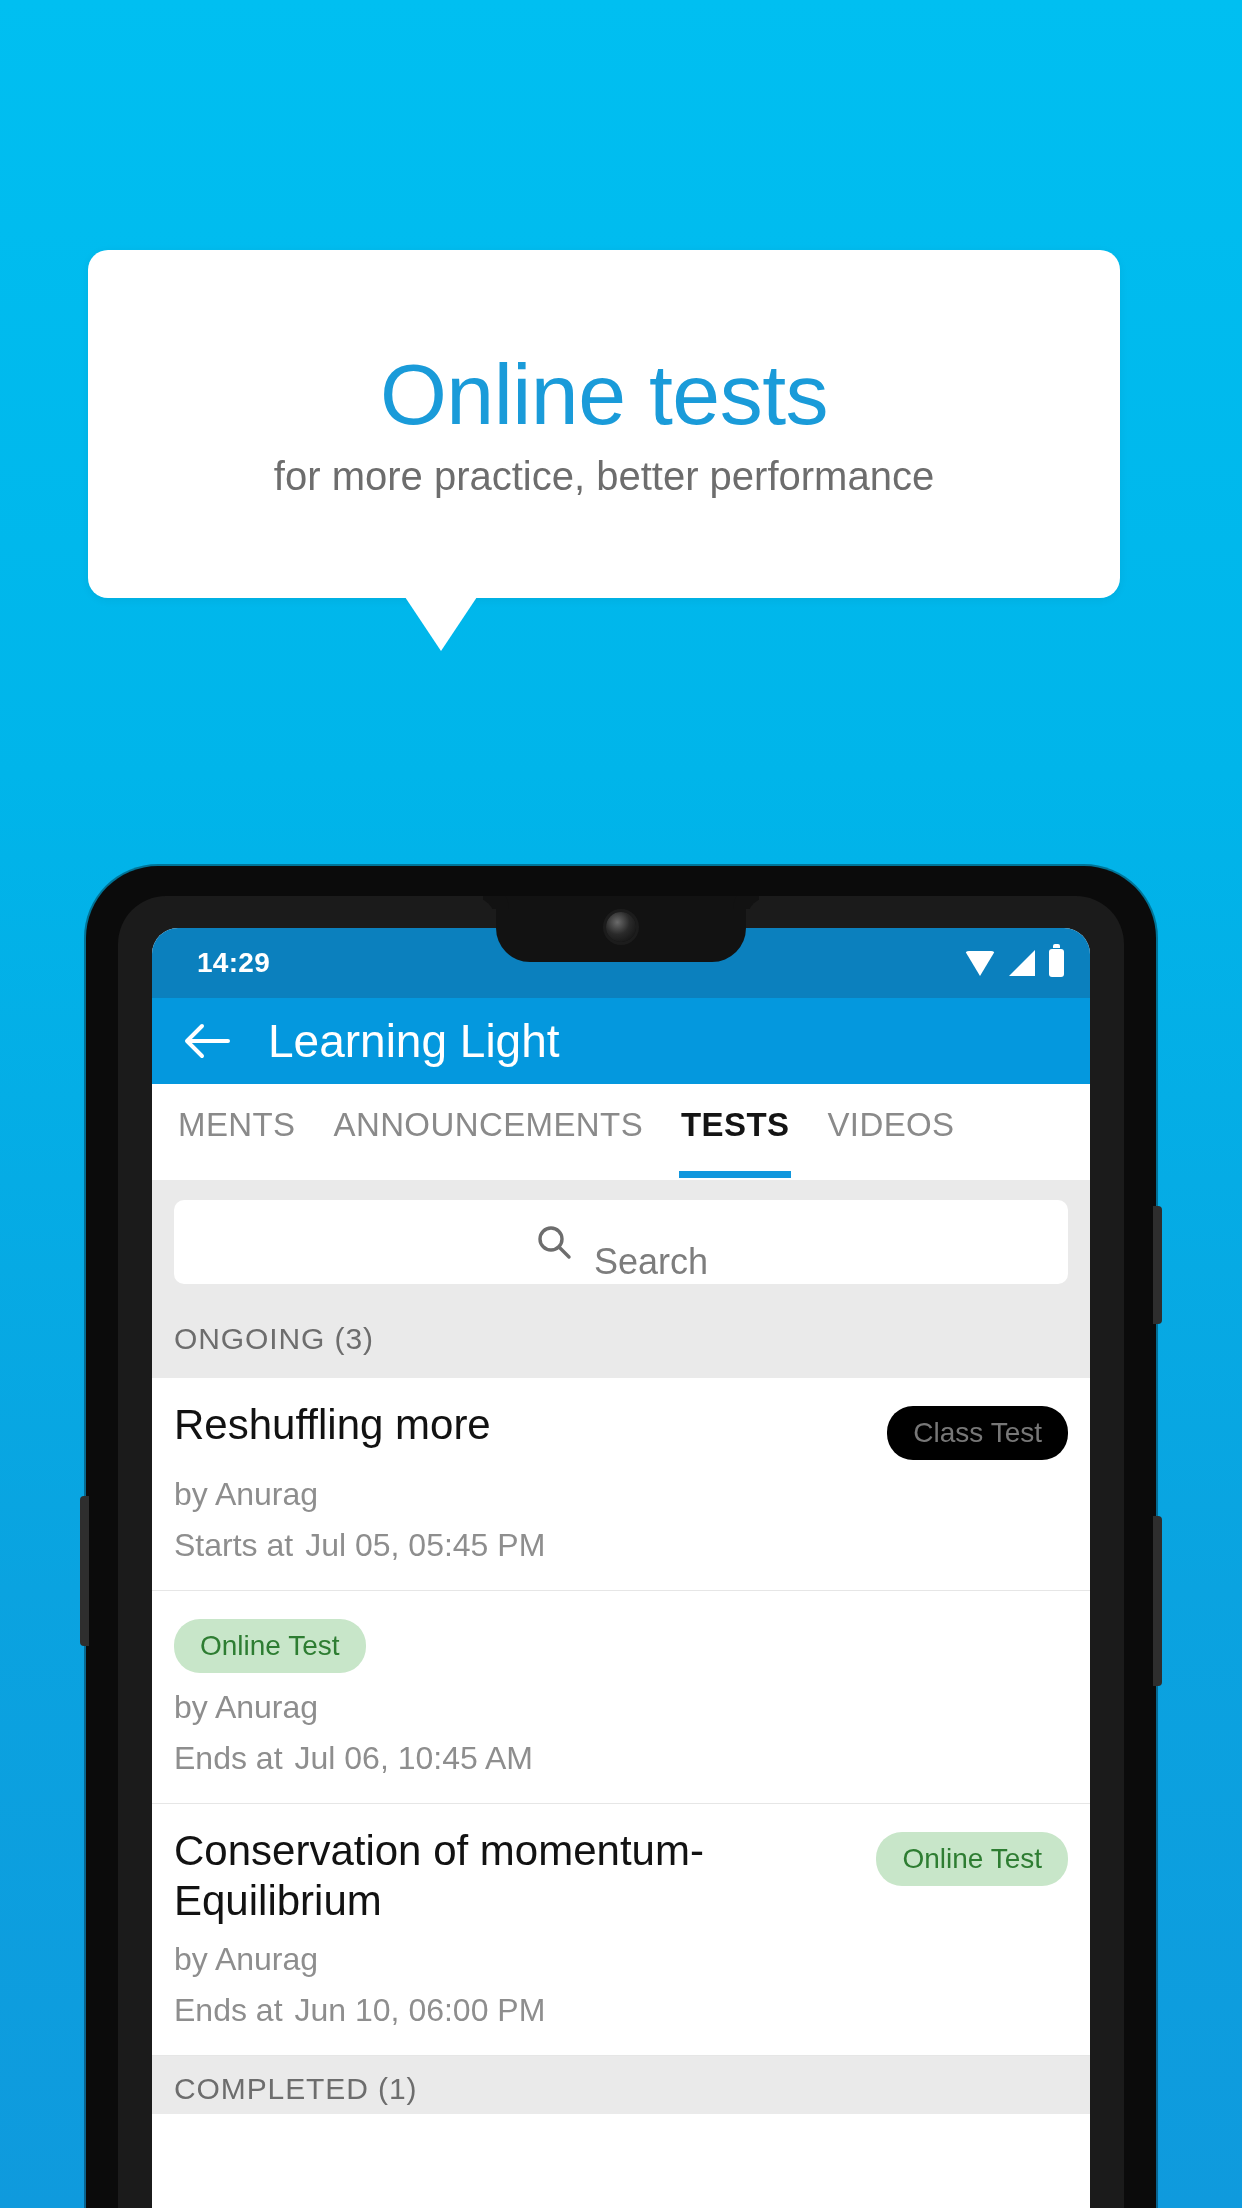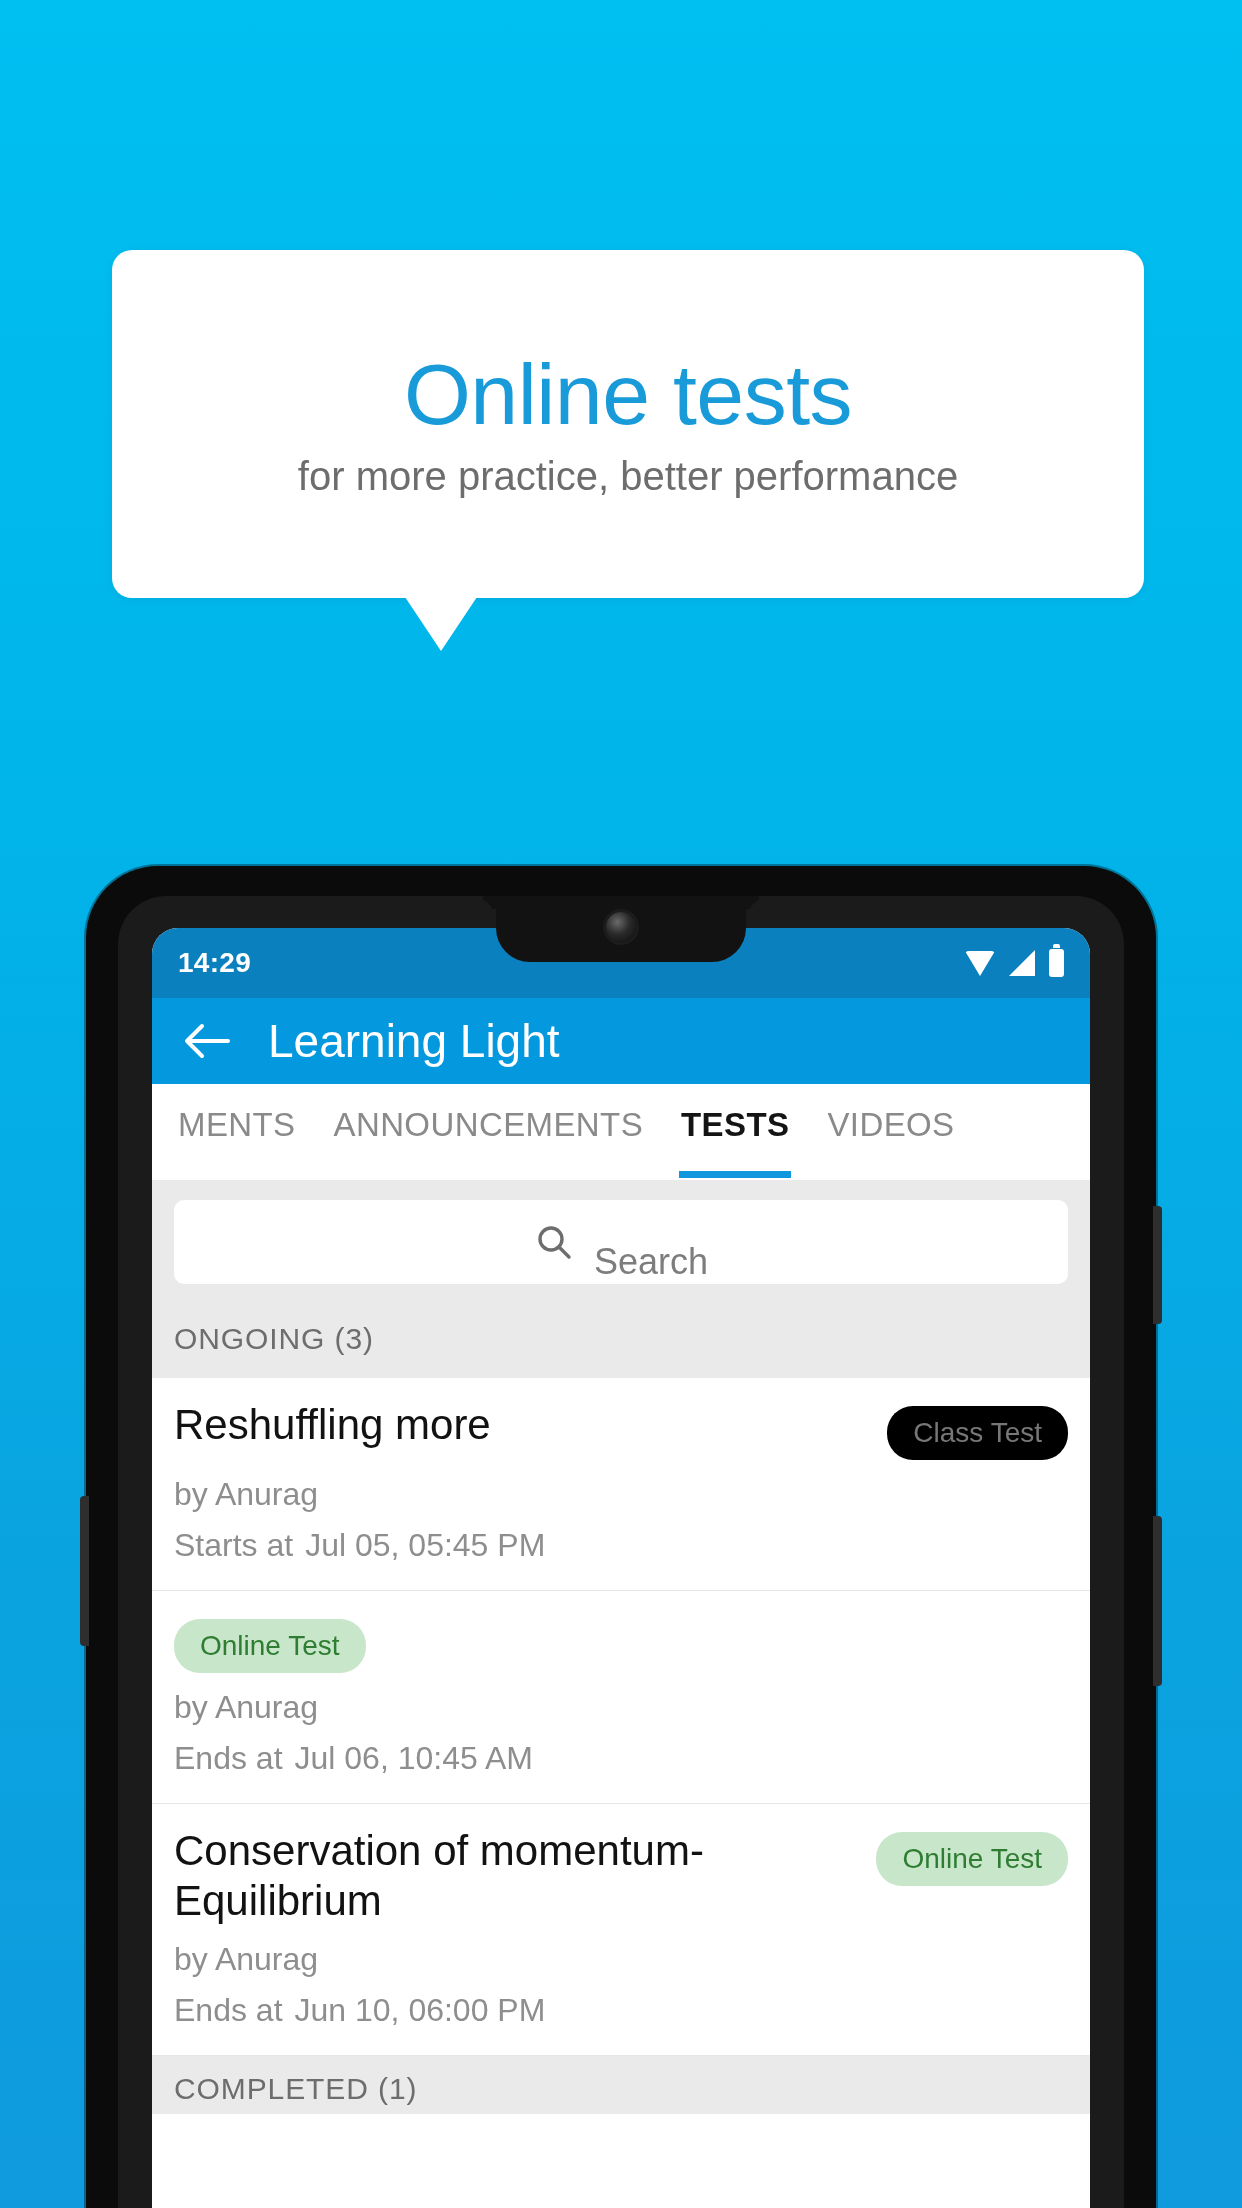--- a/index.html
+++ b/index.html
@@ -18,21 +18,21 @@
     position: relative;
     width: 1242px;
     height: 2208px;
     background: linear-gradient(180deg, #00bff1 0%, #00b5ea 35%, #0aa3e0 72%, #0f9add 100%);
     overflow: hidden;
   }
 
   
   .callout {
     position: absolute;
-    left: 112px;
+    left: 88px;
     top: 250px;
     width: 1032px;
     height: 348px;
     background: #ffffff;
     border-radius: 20px;
     box-shadow: 0 2px 10px rgba(0,0,0,0.06);
     box-sizing: border-box;
     display: flex;
     flex-direction: column;
     align-items: center;
@@ -158,20 +158,21 @@
     align-items: center;
     justify-content: space-between;
     padding: 0 26px;
     box-sizing: border-box;
     color: #ffffff;
   }
   .status-time {
     font-size: 28px;
     font-weight: 700;
     letter-spacing: 0.3px;
+    margin-left: 19px;
   }
   .status-icons {
     display: flex;
     align-items: center;
     gap: 14px;
   }
   .ico-wifi {
     width: 0; height: 0;
     border-left: 15px solid transparent;
     border-right: 15px solid transparent;

